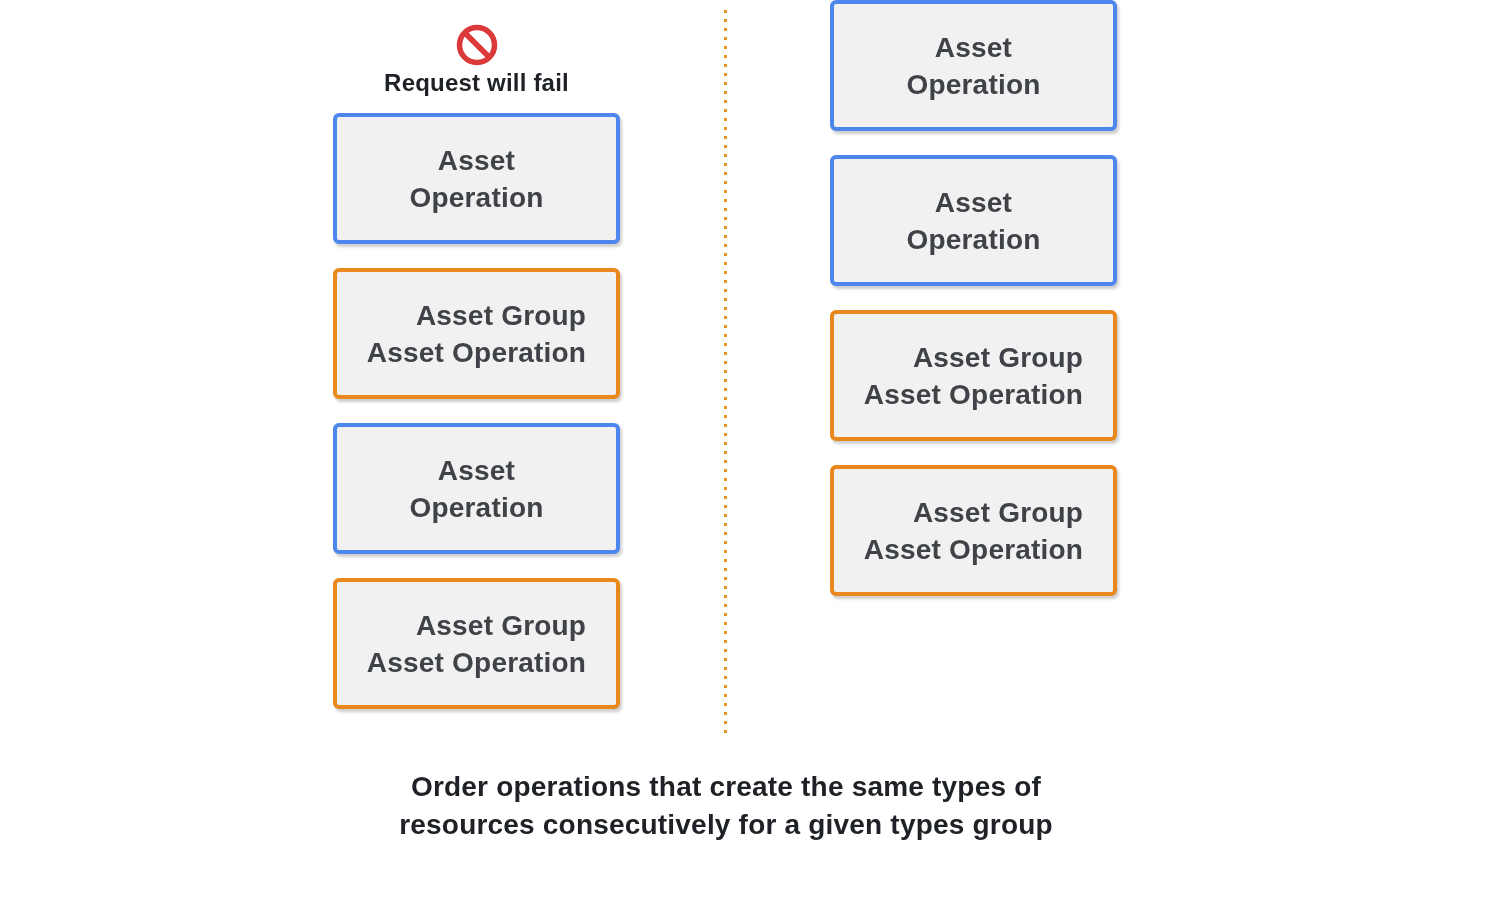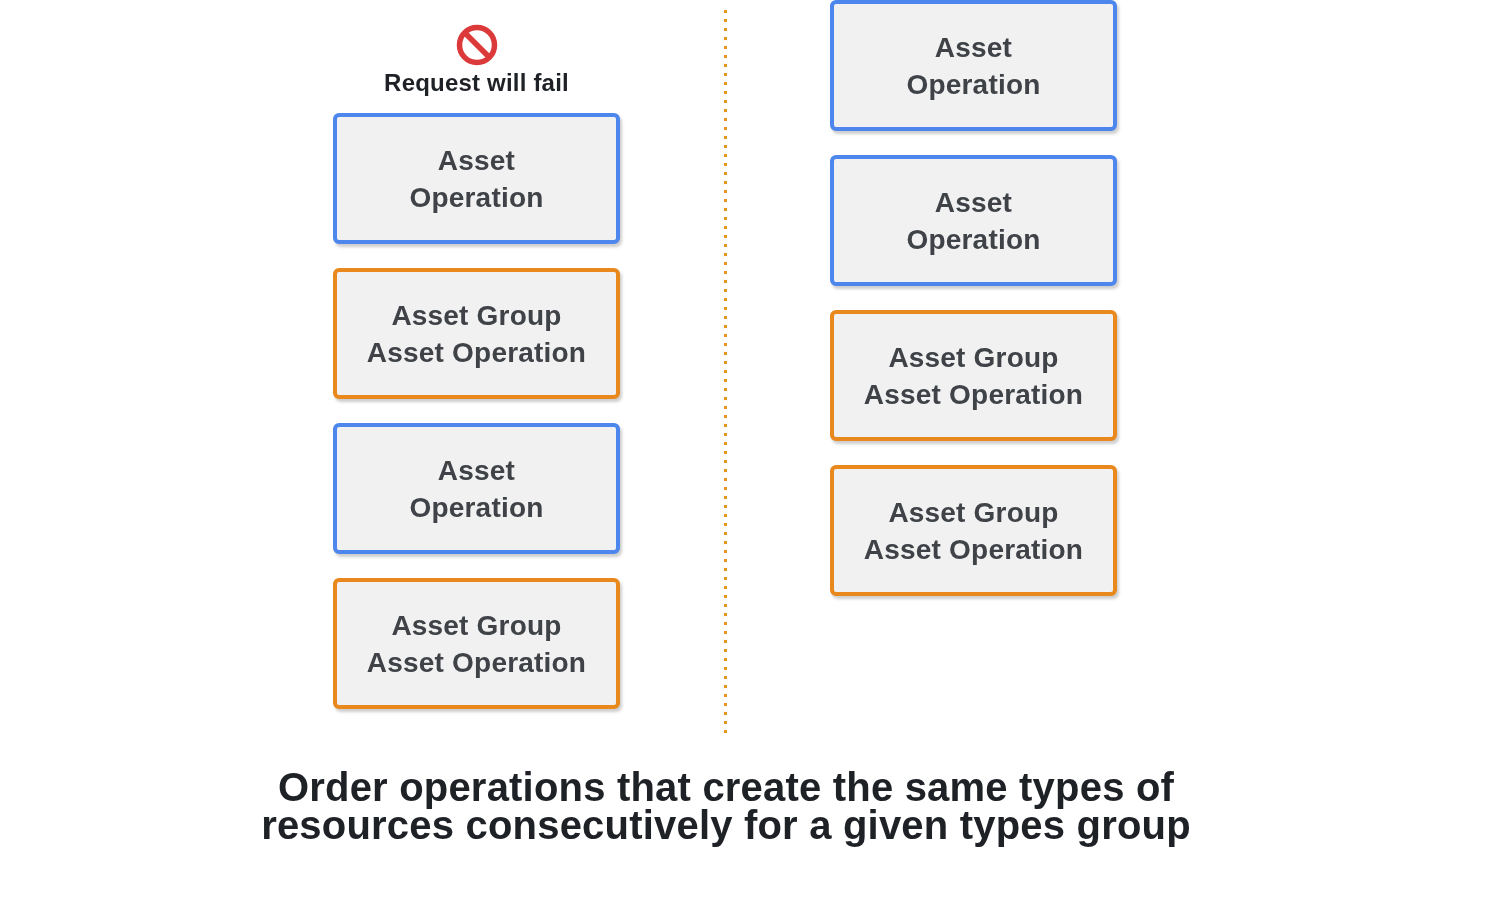--- a/index.html
+++ b/index.html
@@ -61,21 +61,21 @@
     margin-bottom: 24px;
     border-radius: 6px;
     background: var(--box-bg);
     display: flex;
     align-items: center;
     justify-content: center;
     text-align: center;
     box-shadow: 2px 3px 3px rgba(80, 80, 80, 0.28);
   }
   .box.blue   { border: 4px solid var(--blue); }
-  .box.orange { border: 4px solid var(--orange); }
+  .box.orange { border: 4px solid var(--orange); text-align: right; }
   .box-label {
     font-size: 28px;
     font-weight: bold;
     line-height: 37px;
     color: var(--box-text);
     letter-spacing: 0.2px;
   }
   .divider {
     position: absolute;
     left: 724px;
@@ -89,21 +89,21 @@
       transparent 3px,
       transparent 9px
     );
   }
   .caption {
     position: absolute;
     top: 768px;
     left: 0;
     width: 1452px;
     text-align: center;
-    font-size: 40px;
+    font-size: 28px;
     font-weight: bold;
     line-height: 38px;
     color: var(--heading);
     letter-spacing: 0.2px;
   }
   .prohibited-icon circle,
   .prohibited-icon line { stroke: var(--red); }
   .check-icon path      { stroke: var(--green); }
 </style>
 </head>

